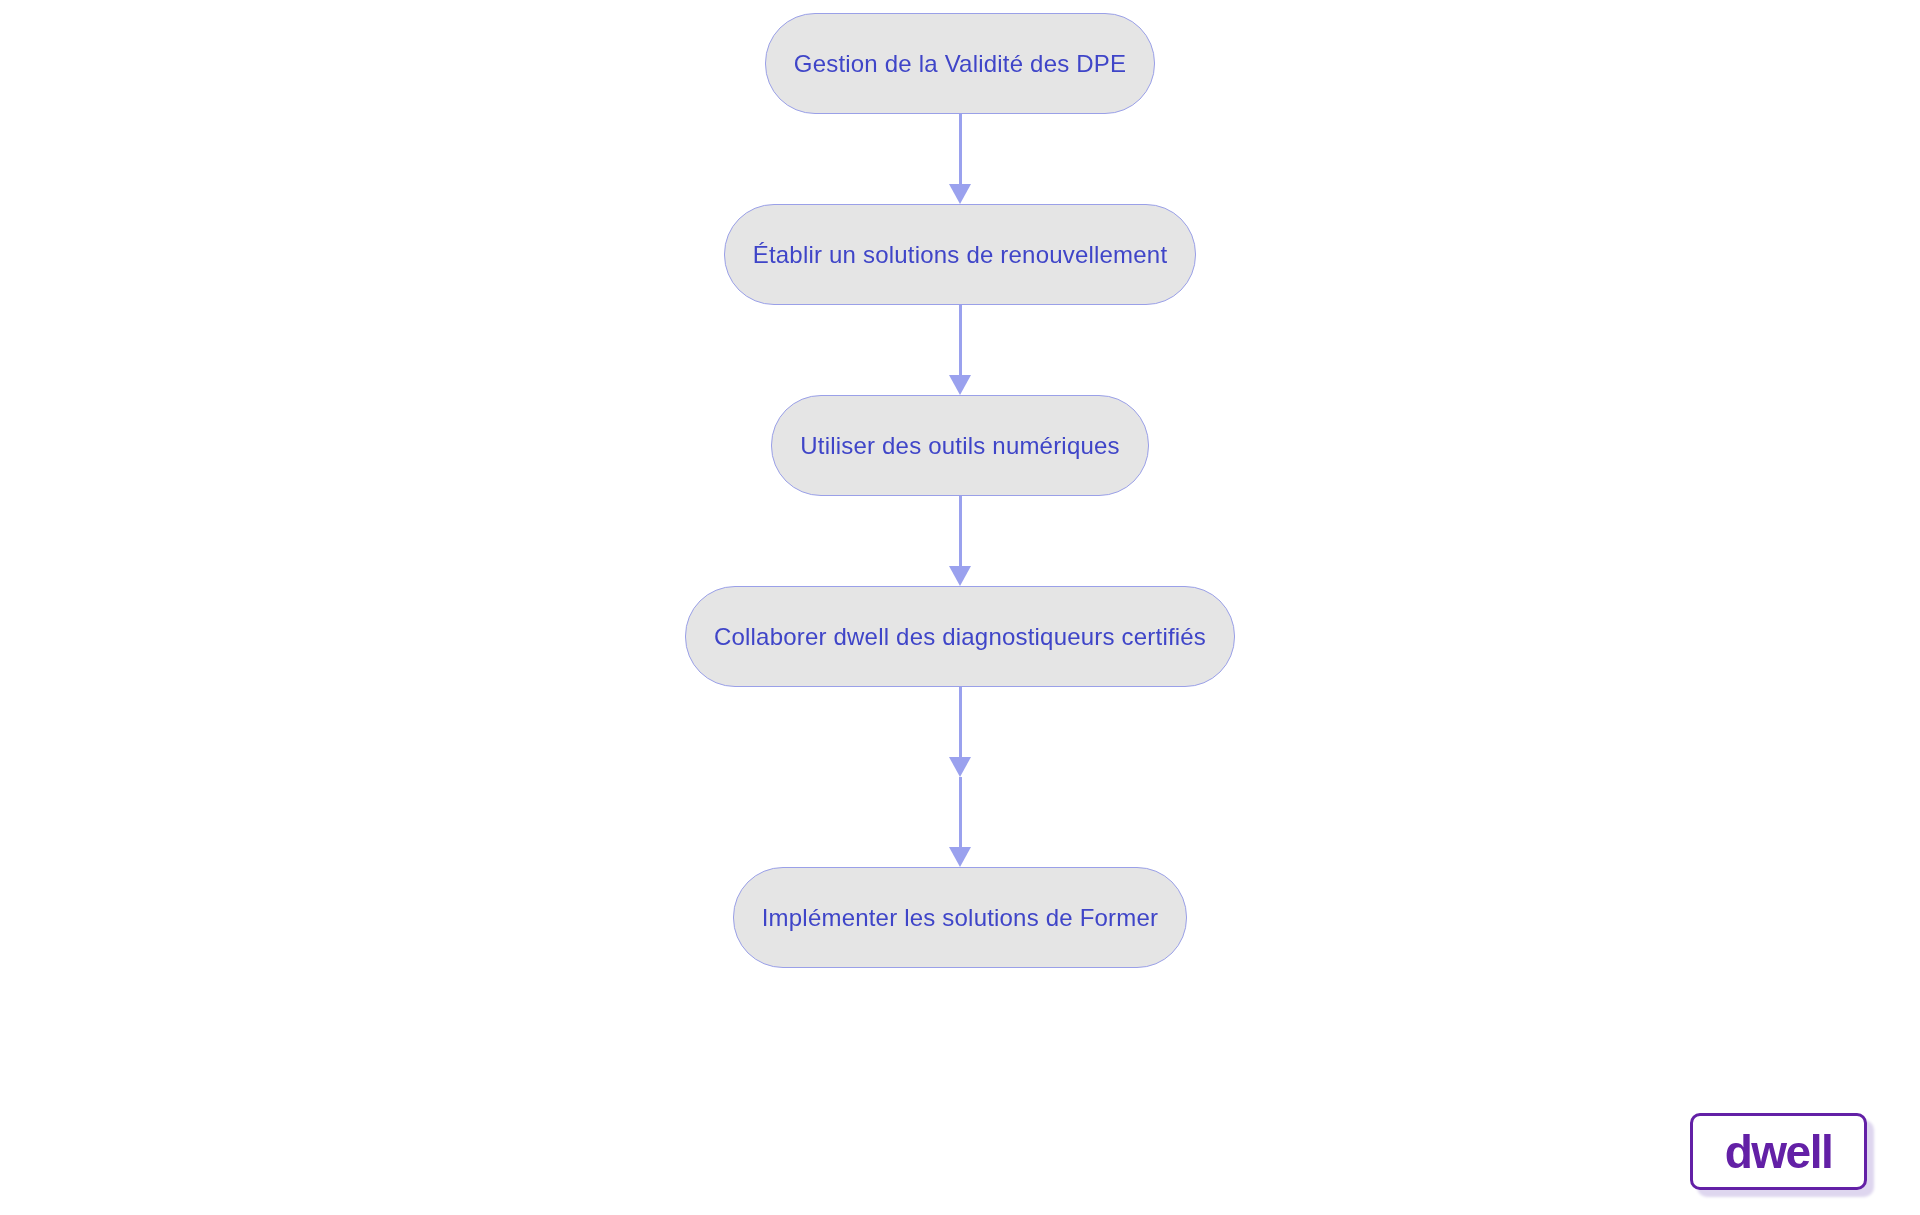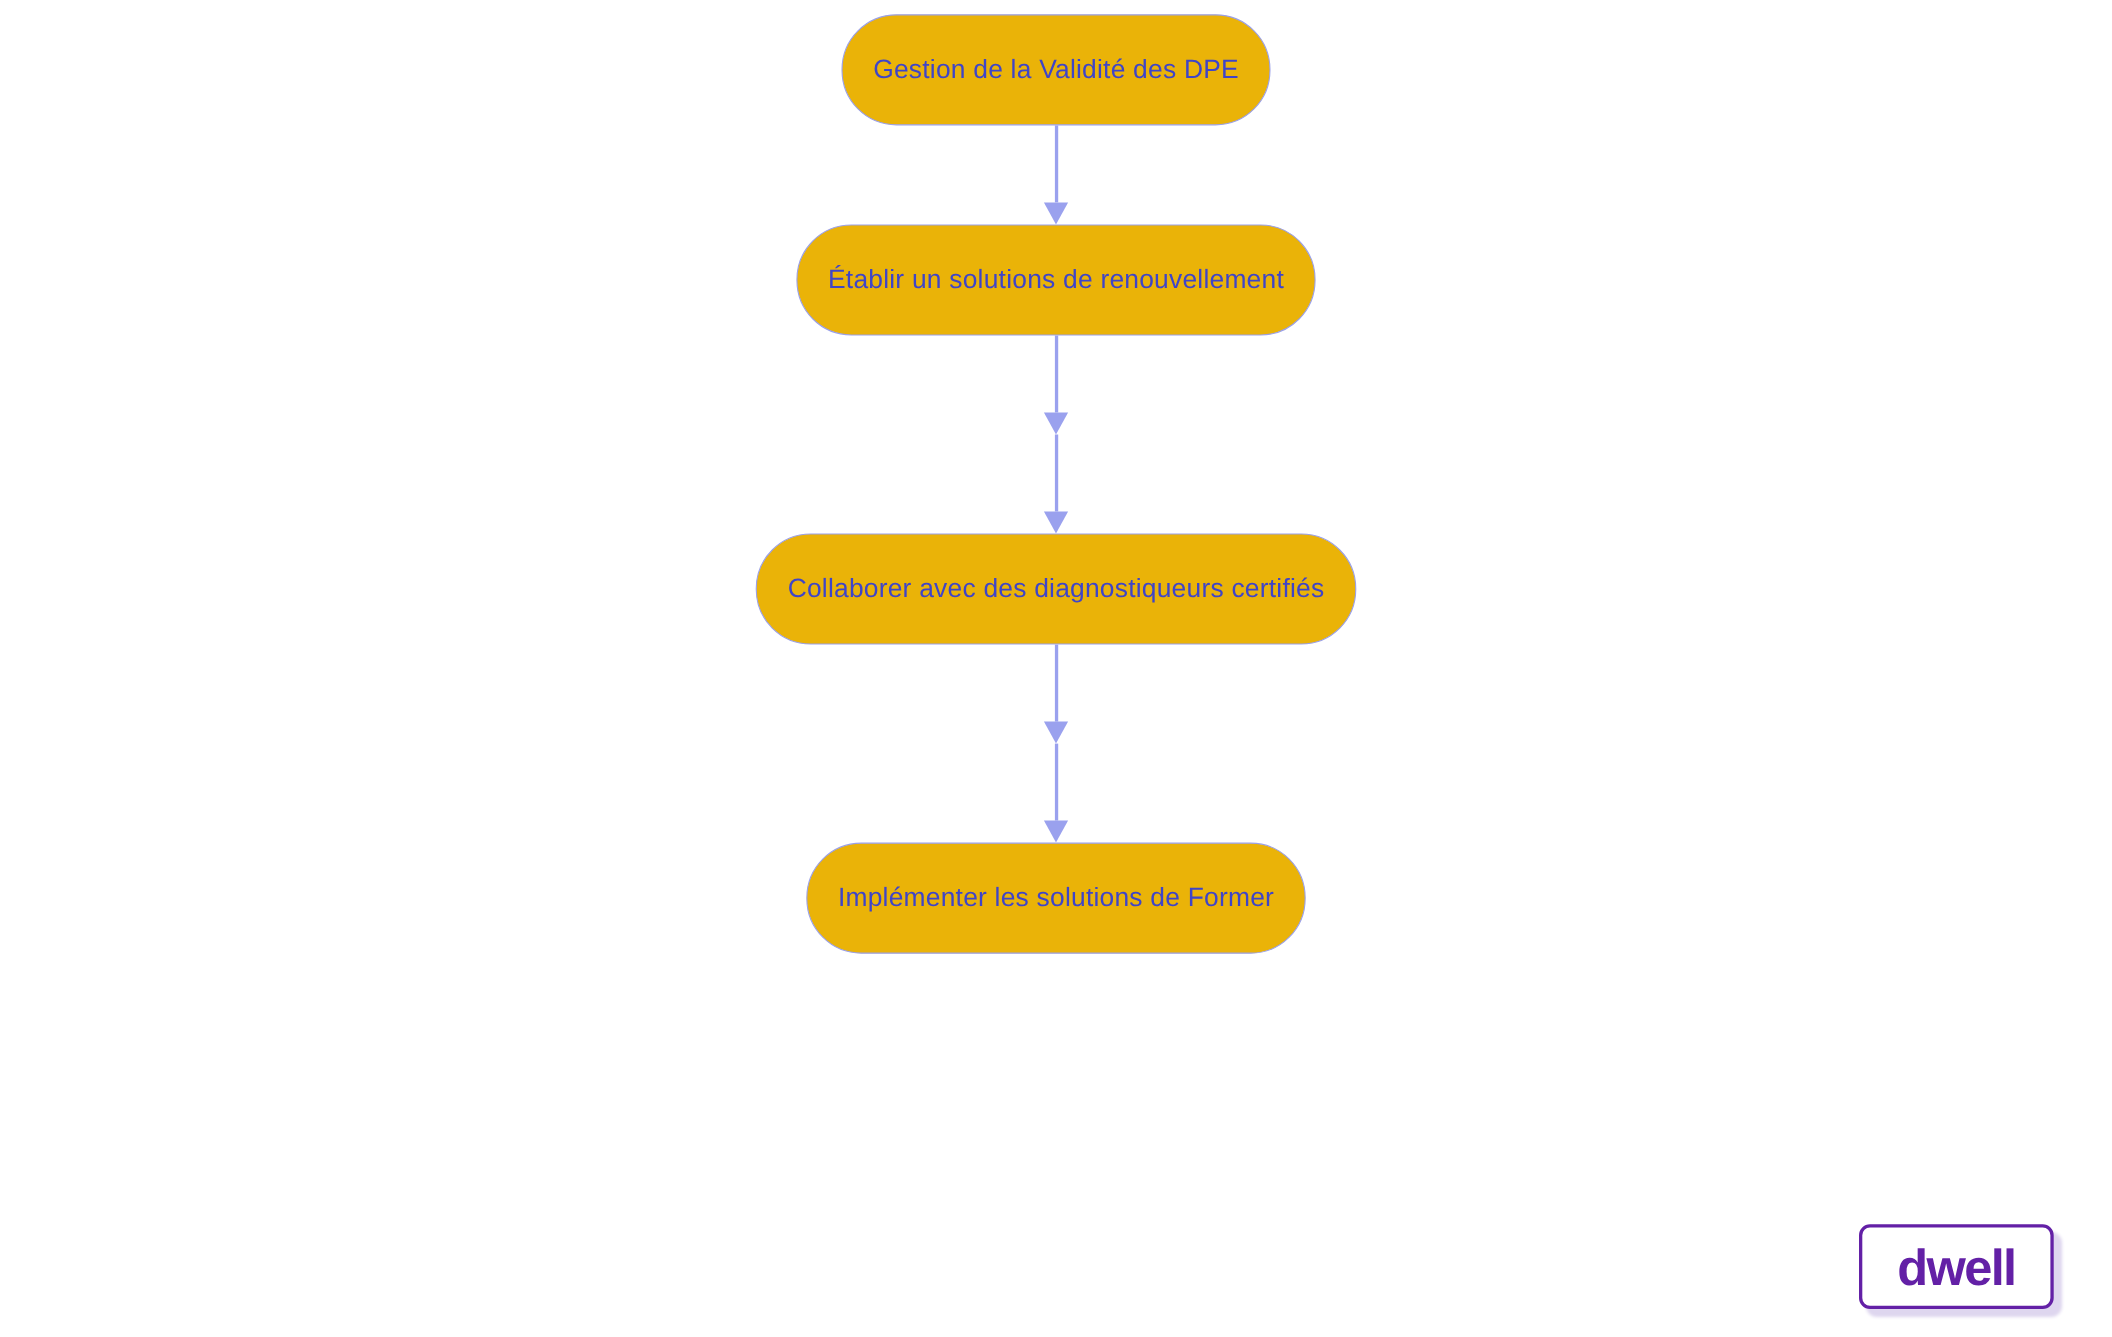--- a/index.html
+++ b/index.html
@@ -18,21 +18,21 @@
     display: flex;
     flex-direction: column;
     align-items: center;
   }
   .node {
     height: 101px;
     padding: 0 28px;
     display: flex;
     align-items: center;
     justify-content: center;
-    background: #eab308;
+    background: #e5e5e5;
     border: 1.5px solid #9aa0e8;
     border-radius: 50px;
     color: #3f45c8;
     font-size: 24px;
     white-space: nowrap;
     letter-spacing: 0.2px;
   }
   .arrow {
     height: 90px;
     display: flex;
@@ -84,27 +84,28 @@
     <div class="head"></div>
   </div>
 
   <div class="node">Établir un solutions de renouvellement</div>
 
   <div class="arrow">
     <div class="line"></div>
     <div class="head"></div>
   </div>
 
+  <div class="node">Utiliser des outils numériques</div>
 
   <div class="arrow">
     <div class="line"></div>
     <div class="head"></div>
   </div>
 
-  <div class="node">Collaborer avec des diagnostiqueurs certifiés</div>
+  <div class="node">Collaborer dwell des diagnostiqueurs certifiés</div>
 
   <div class="arrow">
     <div class="line"></div>
     <div class="head"></div>
   </div>
 
 
   <div class="arrow">
     <div class="line"></div>
     <div class="head"></div>

